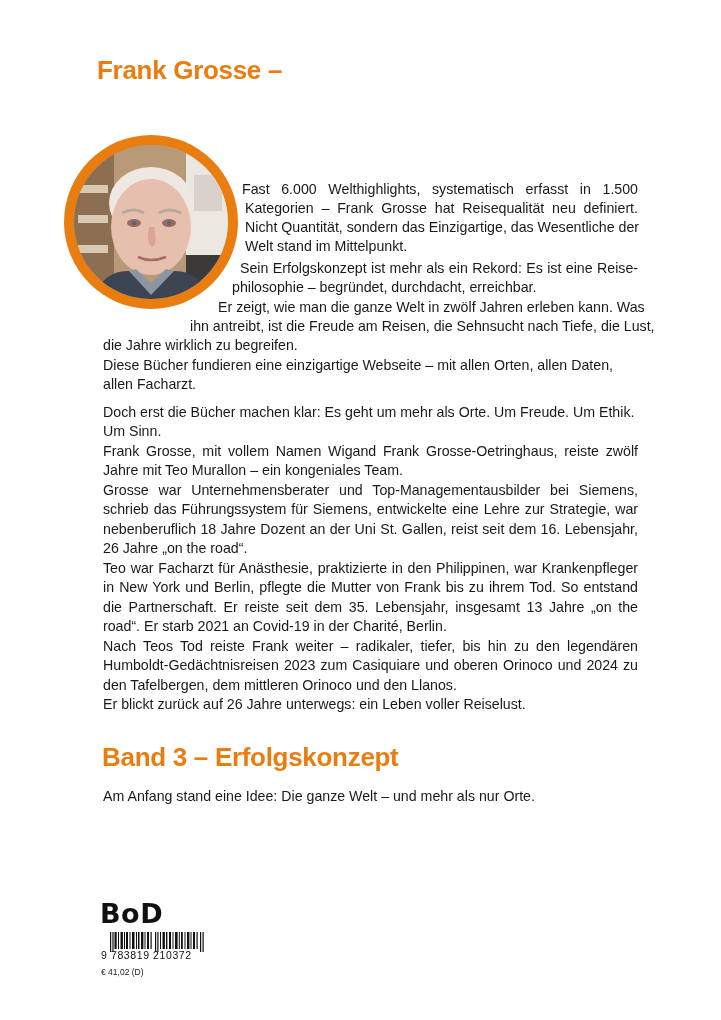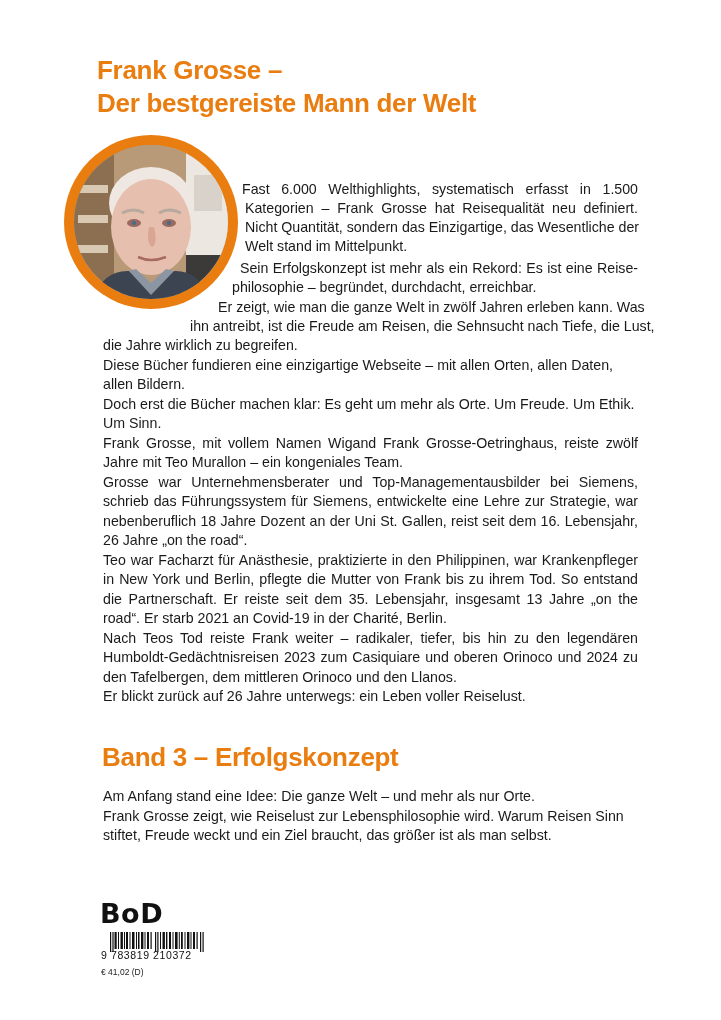--- a/index.html
+++ b/index.html
@@ -138,21 +138,20 @@
       white-space: nowrap;
     }
   </style>
 </head>
 <body>
 
 <div class="page">
 
   <h1 class="title">
     <span>Frank Grosse –</span>
-    <span>Der bestgereiste Mann der Welt</span>
   </h1>
 
   <div class="portrait">
     <div class="portrait-inner" title="Portrait of Frank Grosse">
       <svg viewBox="0 0 154 154" preserveAspectRatio="none">
         <rect x="0" y="0" width="154" height="154" fill="#b89a78"></rect>
         <rect x="0" y="0" width="40" height="154" fill="#8c6f50"></rect>
         <rect x="4" y="40" width="30" height="8" fill="#d9c9b2"></rect>
         <rect x="4" y="70" width="30" height="8" fill="#d9c9b2"></rect>
         <rect x="4" y="100" width="30" height="8" fill="#d9c9b2"></rect>
@@ -181,34 +180,33 @@
     <div class="wrap-line" style="left:245px; top:218px;">Nicht Quantität, sondern das Einzigartige, das Wesentliche der</div>
     <div class="wrap-line last" style="left:245px; top:237px;">Welt stand im Mittelpunkt.</div>
     <div class="wrap-line" style="left:240px; top:259px;">Sein Erfolgskonzept ist mehr als ein Rekord: Es ist eine Reise-</div>
     <div class="wrap-line last" style="left:232px; top:278px;">philosophie – begründet, durchdacht, erreichbar.</div>
     <div class="wrap-line" style="left:218px; top:298px;">Er zeigt, wie man die ganze Welt in zwölf Jahren erleben kann. Was</div>
     <div class="wrap-line" style="left:190px; top:317px;">ihn antreibt, ist die Freude am Reisen, die Sehnsucht nach Tiefe, die Lust,</div>
   </div>
 
   <div class="full-block body-text" style="top:336px;">
     <p>die Jahre wirklich zu begreifen.</p>
-    <p style="text-align:left;">Diese Bücher fundieren eine einzigartige Webseite – mit allen Orten, allen Daten, allen Bildern.</p>
-    <p style="text-align:left;">Doch erst die Bücher machen klar: Es geht um mehr als Orte. Um Freude. Um Ethik. Um Sinn.</p>
+    <p style="text-align:left;">Diese Bücher fundieren eine einzigartige Webseite – mit allen Orten, allen Daten, allen Facharzt.</p>
+    <p style="text-align:left;margin-top:8px;">Doch erst die Bücher machen klar: Es geht um mehr als Orte. Um Freude. Um Ethik. Um Sinn.</p>
     <p>Frank Grosse, mit vollem Namen Wigand Frank Grosse-Oetringhaus, reiste zwölf Jahre mit Teo Murallon – ein kongeniales Team.</p>
     <p>Grosse war Unternehmensberater und Top-Managementausbilder bei Siemens, schrieb das Führungssystem für Siemens, entwickelte eine Lehre zur Strategie, war nebenberuflich 18 Jahre Dozent an der Uni St. Gallen, reist seit dem 16. Lebensjahr, 26 Jahre „on the road“.</p>
     <p>Teo war Facharzt für Anästhesie, praktizierte in den Philippinen, war Krankenpfleger in New York und Berlin, pflegte die Mutter von Frank bis zu ihrem Tod. So entstand die Partnerschaft. Er reiste seit dem 35. Lebensjahr, insgesamt 13 Jahre „on the road“. Er starb 2021 an Covid-19 in der Charité, Berlin.</p>
     <p>Nach Teos Tod reiste Frank weiter – radikaler, tiefer, bis hin zu den legendären Humboldt-Gedächtnisreisen 2023 zum Casiquiare und oberen Orinoco und 2024 zu den Tafelbergen, dem mittleren Orinoco und den Llanos.</p>
     <p>Er blickt zurück auf 26 Jahre unterwegs: ein Leben voller Reiselust.</p>
   </div>
 
   <h2 class="section-title">Band 3 – Erfolgskonzept</h2>
 
   <div class="band-block body-text">
     <p>Am Anfang stand eine Idee: Die ganze Welt – und mehr als nur Orte.</p>
-    <p>Frank Grosse zeigt, wie Reiselust zur Lebensphilosophie wird. Warum Reisen Sinn stiftet, Freude weckt und ein Ziel braucht, das größer ist als man selbst.</p>
   </div>
 
   <div class="bod-logo">BoD</div>
 
   <div class="barcode">
     <svg width="94" height="20" viewBox="0 0 94 20">
       <g fill="#111">
         <rect x="0" y="0" width="1.2" height="20"></rect>
         <rect x="2.4" y="0" width="1.2" height="20"></rect>
         <rect x="4.5" y="0" width="2.2" height="17"></rect>

